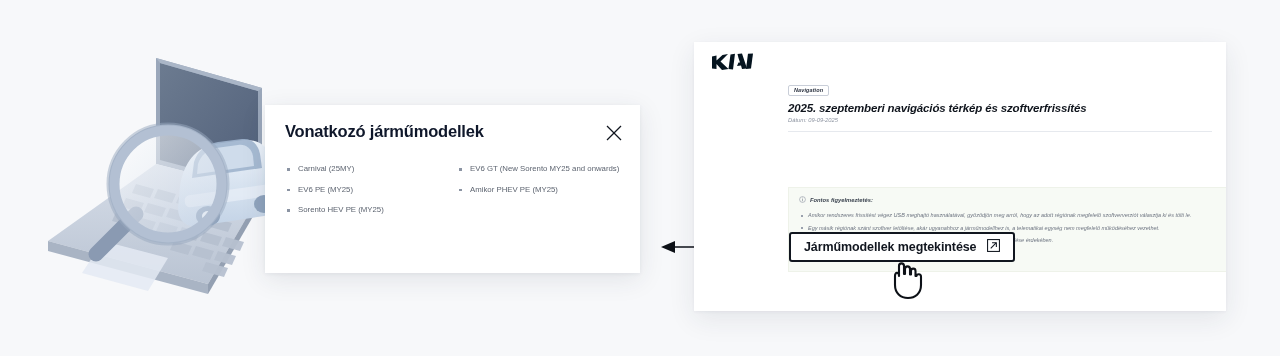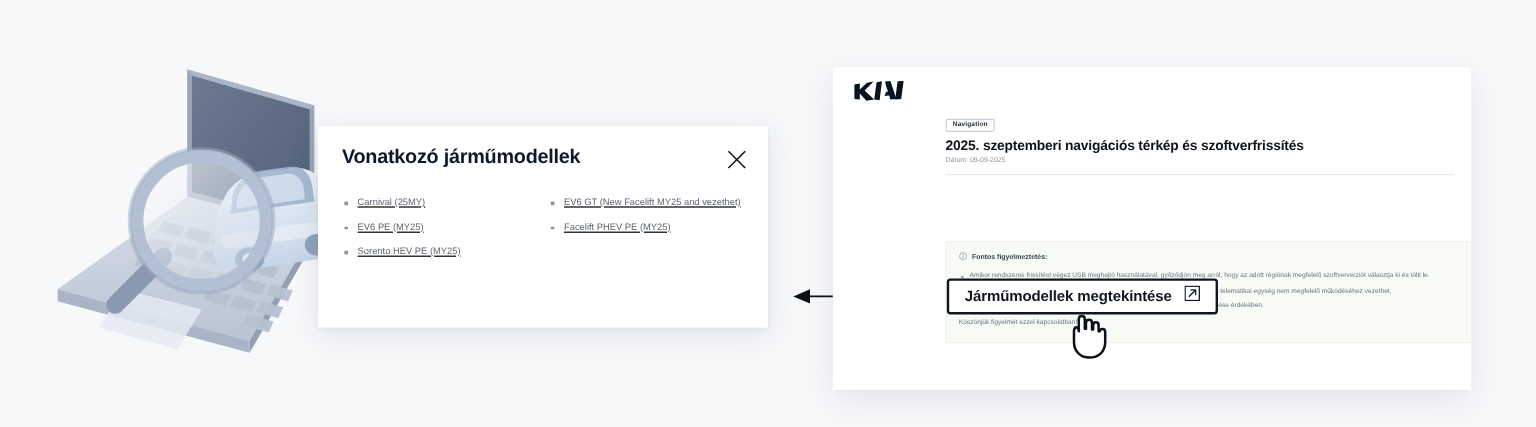--- a/index.html
+++ b/index.html
@@ -47,21 +47,20 @@
   #modal-close {
     position: absolute;
     right: 17px; top: 19px;
     width: 18px; height: 18px;
     cursor: pointer;
   }
   #modal-close svg { display: block; }
   .model-col {
     position: absolute;
     top: 54px;
-    text-decoration: underline;
   }
   #model-col-left { left: 20px; width: 175px; }
   #model-col-right { left: 192px; width: 185px; }
   .model-item {
     position: relative;
     font-size: 7.8px;
     color: #5d6470;
     height: 20.5px;
     line-height: 20.5px;
     padding-left: 13px;
@@ -78,25 +77,26 @@
   
   #flow-arrow {
     position: absolute;
     left: 658px; top: 238px;
     width: 136px; height: 18px;
   }
 
   
   #kia-panel {
     position: absolute;
-    left: 694px; top: 56px;
+    left: 694px; top: 42px;
     width: 532px; height: 269px;
     background: #ffffff;
     box-shadow: 0 8px 26px rgba(35,45,70,0.09), 0 1px 3px rgba(35,45,70,0.05);
     overflow: hidden;
+    font-style: italic;
   }
   #kia-logo {
     position: absolute;
     left: 16px; top: 10px;
     width: 44px; height: 20px;
   }
   .panel-inner {
     position: absolute;
     left: 94px; top: 36px;
     width: 424px;
@@ -296,22 +296,22 @@
       </svg>
     </div>
 
     <div class="model-col" id="model-col-left">
       <div class="model-item">Carnival (25MY)</div>
       <div class="model-item">EV6 PE (MY25)</div>
       <div class="model-item">Sorento HEV PE (MY25)</div>
     </div>
 
     <div class="model-col" id="model-col-right">
-      <div class="model-item">EV6 GT (New Facelift MY25 and vezethet)</div>
-      <div class="model-item">Facelift PHEV PE (MY25)</div>
+      <div class="model-item">EV6 GT (New Sorento MY25 and onwards)</div>
+      <div class="model-item">Amikor PHEV PE (MY25)</div>
     </div>
   </div>
 </div>
 
 <div id="flow-arrow">
   <svg width="136" height="18" viewBox="0 0 136 18" xmlns="http://www.w3.org/2000/svg">
     <line x1="14" y1="9" x2="136" y2="9" stroke="#0d1117" stroke-width="1.6"></line>
     <polygon points="3,9 17,3 17,15" fill="#0d1117"></polygon>
   </svg>
 </div>

